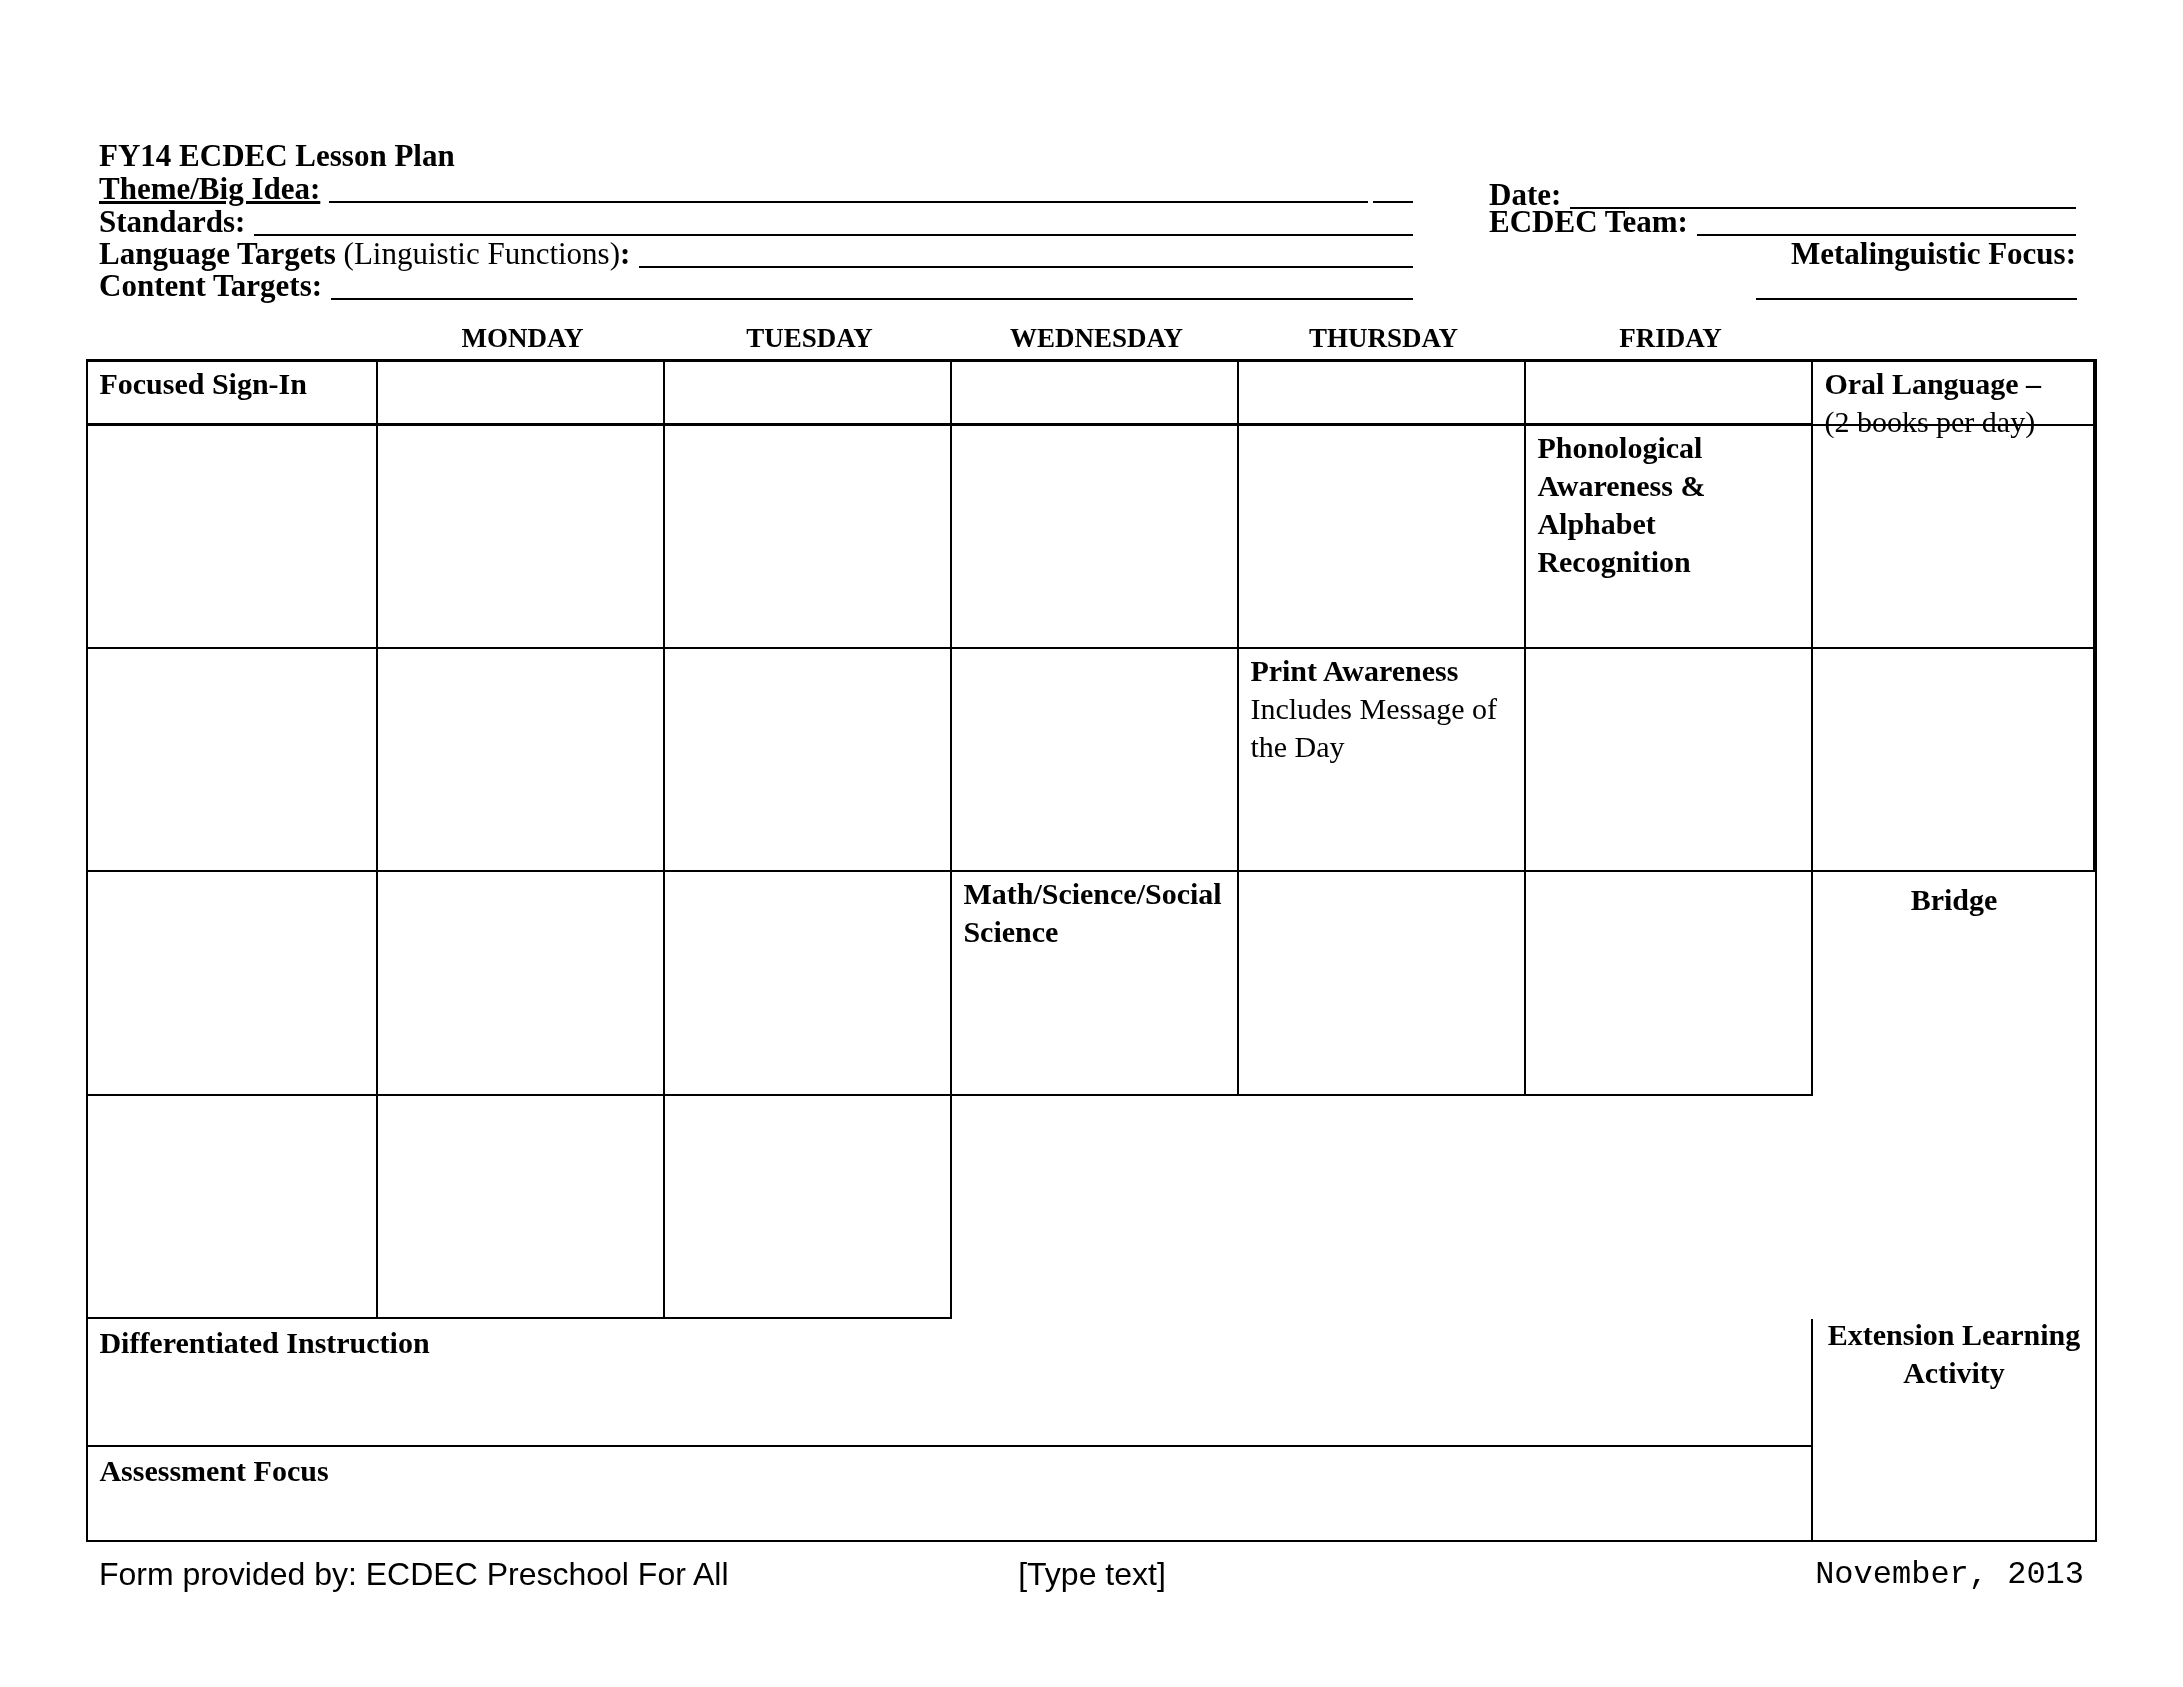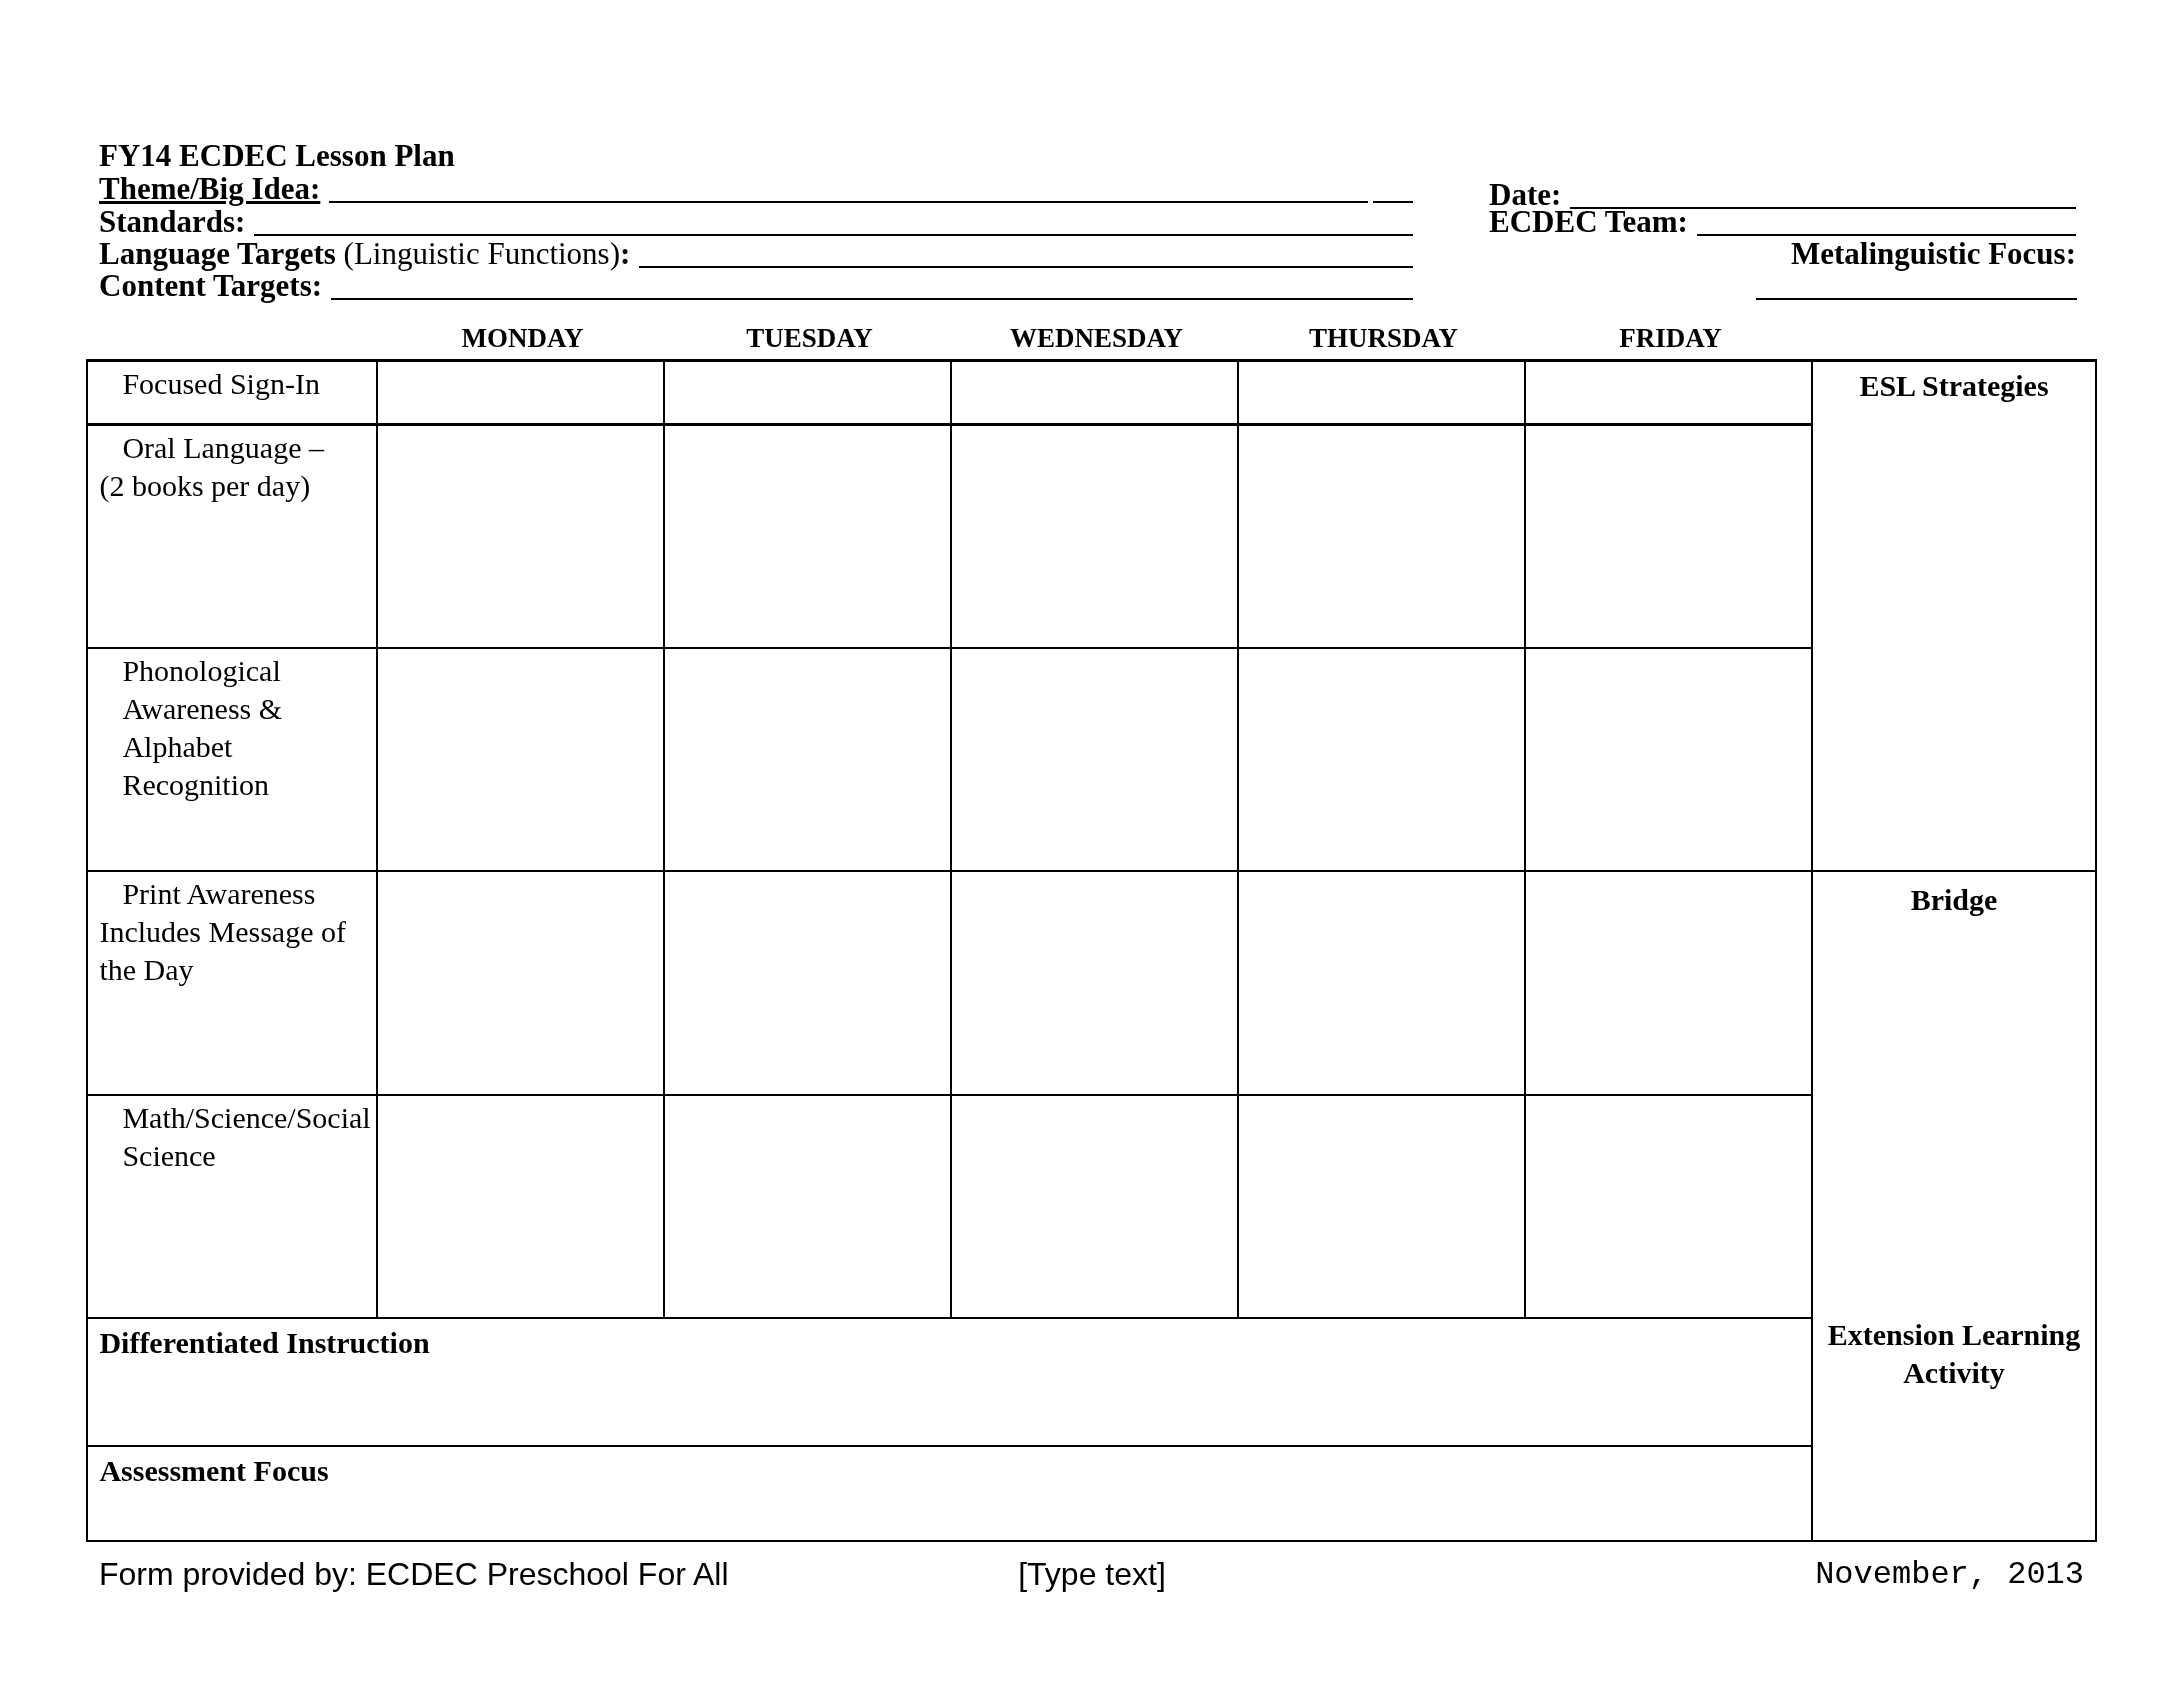--- a/index.html
+++ b/index.html
@@ -44,21 +44,21 @@
     left:86px;top:359px;width:2011px;height:1183px;box-sizing:border-box;
     border:2.6px solid #000;border-top-width:3.5px;
     display:grid;
     grid-template-columns:290px 287px 287px 287px 287px 287px 1fr;
     grid-template-rows:64px 223px 223px 224px 223px 128px 1fr;
   }
   .c{box-sizing:border-box;border-right:2.6px solid #000;border-bottom:2.6px solid #000;}
   .c.bb-thick{border-bottom-width:3.5px;}
   .c.no-bb{border-bottom:none;}
   .label-cell{padding:2.6px 3.5px 0 11.4px;font-size:30px;line-height:38px;}
-  .label-cell .t{font-weight:normal;display:block;margin-left:23px;}
+  .label-cell .t{font-weight:bold;display:block;}
   .label-cell .s{font-weight:normal;display:block;}
   .wide-cell{grid-column:1 / span 6;padding:5.2px 3.5px 0 11.4px;font-size:30px;line-height:38px;}
   .wide-cell .t{font-weight:bold;}
   .side-esl{
     grid-column:7;grid-row:1 / span 3;border-right:none;
     text-align:center;font-size:30px;font-weight:bold;padding-top:5.2px;line-height:37px;
   }
   .side-bridge{
     grid-column:7;grid-row:4 / span 4;border-right:none;border-bottom:none;
     position:relative;text-align:center;font-size:30px;font-weight:bold;
@@ -124,23 +124,20 @@
   <div class="c bb-thick label-cell">
     <span class="t">Focused Sign-In</span>
     <span class="s"></span>
   </div>
   <div class="c bb-thick"></div>
   <div class="c bb-thick"></div>
   <div class="c bb-thick"></div>
   <div class="c bb-thick"></div>
   <div class="c bb-thick"></div>
 
-  <div class="c side-esl">
-    <span>ESL Strategies</span>
-  </div>
 
   <div class="c label-cell">
     <span class="t">Oral Language –</span>
     <span class="s">(2 books per day)</span>
   </div>
   <div class="c"></div>
   <div class="c"></div>
   <div class="c"></div>
   <div class="c"></div>
   <div class="c"></div>

